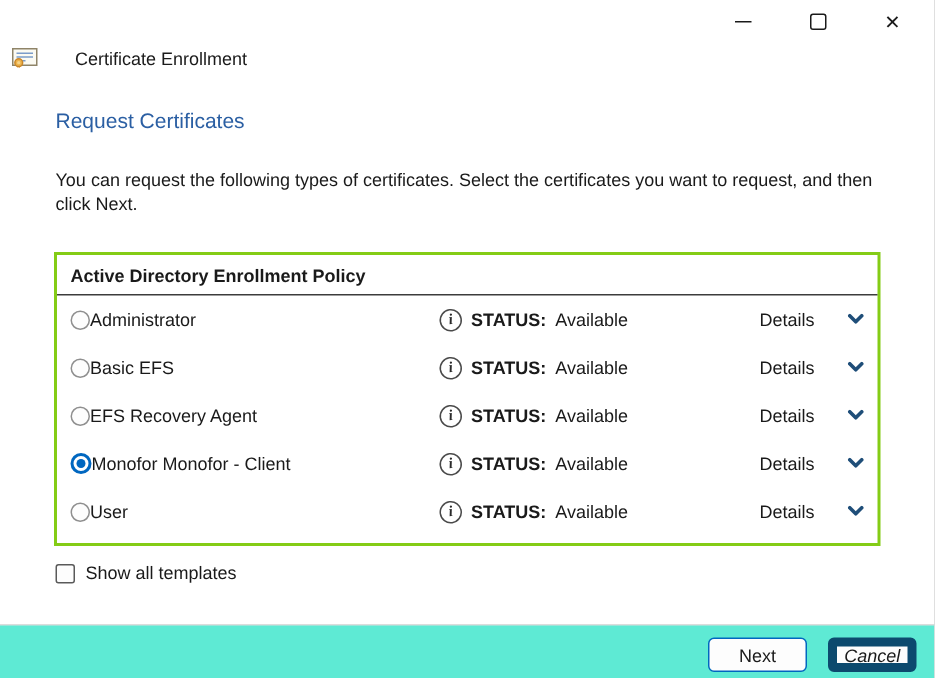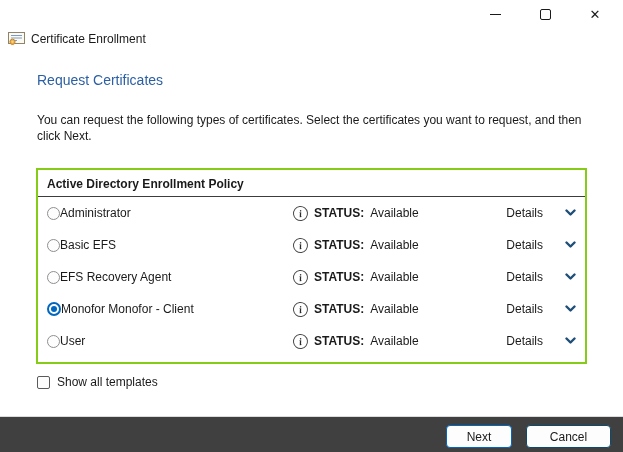--- a/index.html
+++ b/index.html
@@ -8,21 +8,21 @@
     font-family:"Liberation Sans","DejaVu Sans",sans-serif;
     font-size:12px;color:#1a1a1a;overflow:hidden;margin:0 auto;
   }
   
   .win-controls{position:absolute;top:0;right:3px;display:flex;}
   .win-btn{width:50px;height:28px;display:flex;align-items:center;justify-content:center;cursor:default;}
   .glyph-min{width:11px;height:0;border-top:1px solid #1a1a1a;display:block;}
   .glyph-max{width:9px;height:9px;border:1px solid #1a1a1a;border-radius:2px;display:block;}
   .glyph-close{font-size:13px;color:#1a1a1a;line-height:1;}
   
-  .app-header{position:absolute;top:31px;left:8px;display:flex;align-items:center;gap:5px;}
+  .app-header{position:absolute;top:31px;left:8px;display:flex;align-items:center;gap:24px;}
   .app-header .label{font-size:12px;}
   
   .page-title{position:absolute;top:72px;left:37px;font-size:14px;color:#2b5fa3;}
   .page-desc{position:absolute;top:112px;left:37px;width:556px;line-height:16px;}
   
   .policy-box{position:absolute;top:168px;left:36px;width:551px;height:196px;border:2px solid #84cc16;background:#fff;box-sizing:border-box;}
   .box-header{padding:7px 9px 5px 9px;font-weight:700;border-bottom:1px solid #3c3c3c;}
   .template-row{height:32px;display:grid;grid-template-columns:246px 205px 1fr;align-items:center;padding:0 9px;}
   .name-cell{display:flex;align-items:center;gap:0;}
   .radio{width:13px;height:13px;border:1px solid #8f8f8f;border-radius:50%;background:#fdfdfd;box-sizing:border-box;flex:0 0 auto;position:relative;}
@@ -31,25 +31,25 @@
   .status-cell{display:flex;align-items:center;gap:6px;}
   .info-icon{width:13px;height:13px;border:1px solid #4a4a4a;border-radius:50%;display:inline-flex;align-items:center;justify-content:center;transform:rotate(-8deg);flex:0 0 auto;background:#fff;}
   .info-icon::after{content:"i";font-family:"Liberation Serif","DejaVu Serif",serif;font-style:italic;font-weight:700;font-size:10px;line-height:1;color:#2a2a2a;}
   .status-label{font-weight:700;}
   .details-cell{justify-self:end;display:flex;align-items:center;gap:22px;}
   .chevron-down-icon{display:block;}
   
   .show-all{position:absolute;top:375px;left:37px;display:flex;align-items:center;gap:7px;}
   .checkbox{width:13px;height:13px;border:1px solid #5a5a5a;border-radius:2px;background:#fdfdfd;box-sizing:border-box;}
   
-  .footer{position:absolute;left:0;bottom:0;width:100%;height:36px;background:#404040;border-top:1px solid #dcdcdc;box-sizing:border-box;}
+  .footer{position:absolute;left:0;bottom:0;width:100%;height:36px;background:#5eead4;border-top:1px solid #dcdcdc;box-sizing:border-box;}
   .footer-buttons{position:absolute;top:8px;right:12px;display:flex;gap:14px;}
   .btn{height:23px;border-radius:4px;background:#fdfdfd;font-family:inherit;font-size:12px;color:#1a1a1a;display:flex;align-items:center;justify-content:center;box-sizing:border-box;cursor:default;}
   .btn-next{width:66px;border:1px solid #0067c0;}
-  .btn-cancel{width:85px;border:1px solid #0c4a6e;}
+  .btn-cancel{width:59px;border:6px solid #0c4a6e;font-style:italic;}
 </style>
 </head>
 <body>
 
 <div class="window">
 
   <div class="win-controls">
     <div class="win-btn">
         <span class="glyph-min"></span>
       </div>

